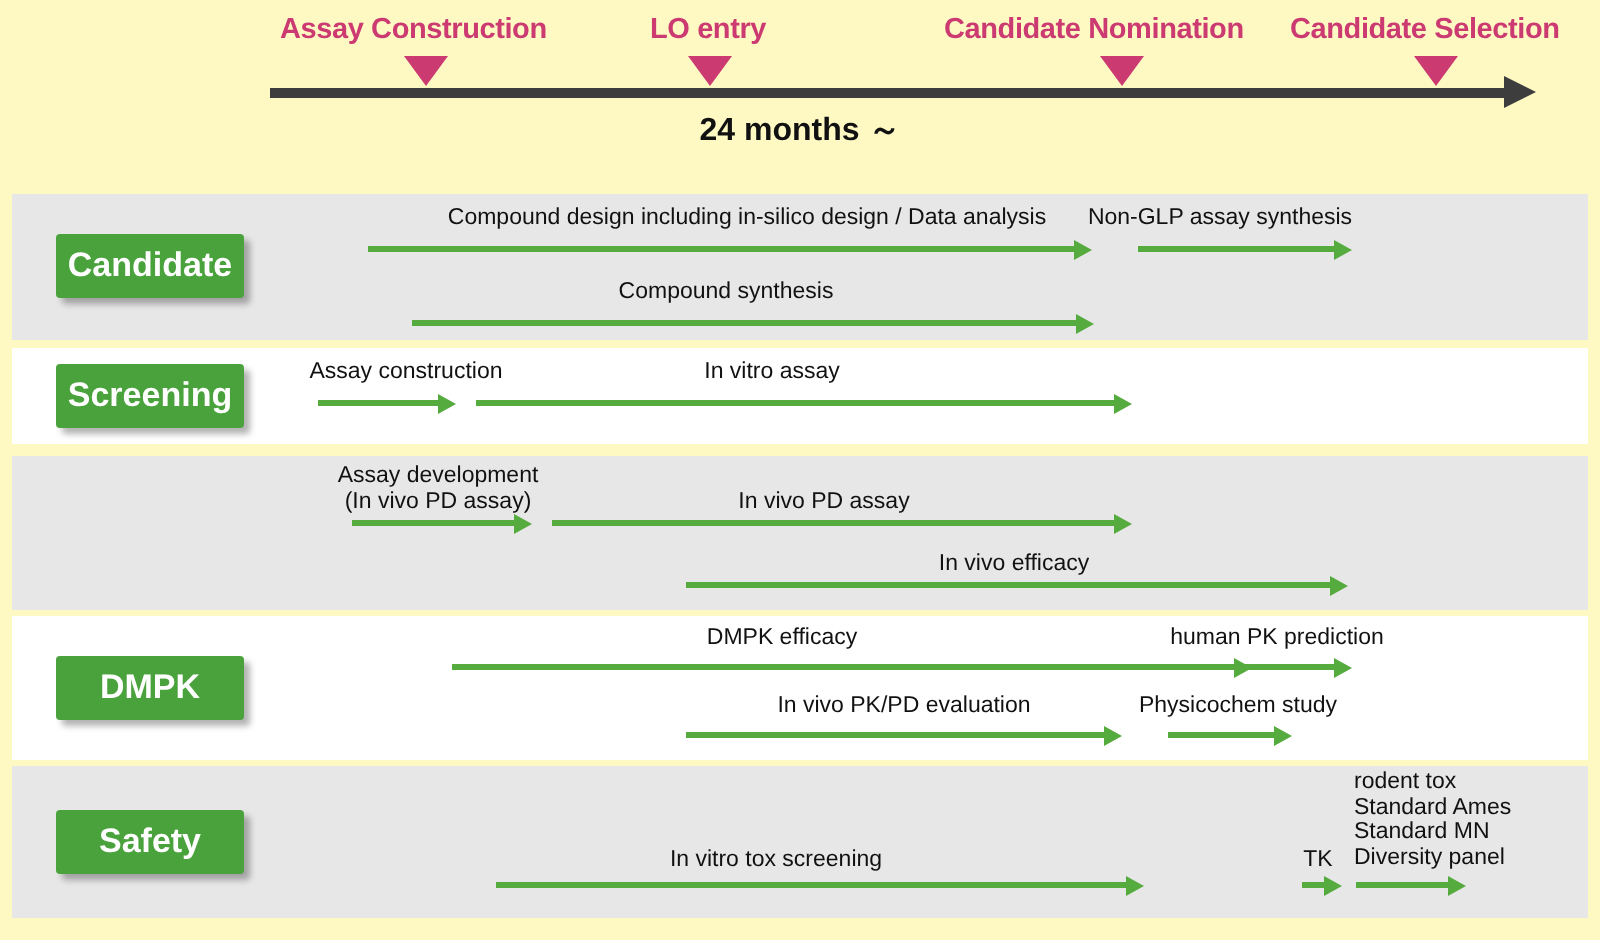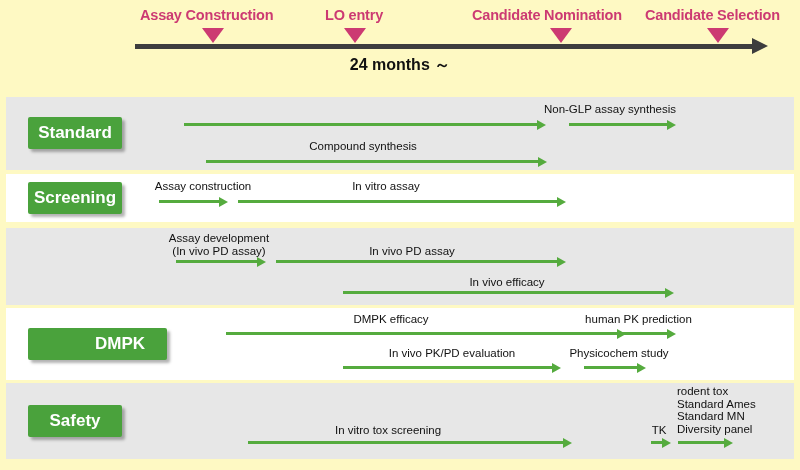--- a/index.html
+++ b/index.html
@@ -122,21 +122,22 @@
       <div class="milestone-label" style="left: 472px; top: 8px;">Candidate Nomination</div>
       <div class="milestone-marker" style="left: 550px; top: 28px;"></div>
       <div class="milestone-label" style="left: 645px; top: 8px;">Candidate Selection</div>
       <div class="milestone-marker" style="left: 707px; top: 28px;"></div>
       <div id="axis-line"></div>
       <div id="axis-arrowhead"></div>
       <div id="duration-label">24 months ～</div>
     </div>
   <div id="rows-container">
       <div class="row shaded" style="top: 97px; height: 73px;">
-        <div class="cat-badge" style="top: 20px;">Standard</div>
+        <div class="cat-badge" style="top: 20px;">Candidate</div>
+        <div class="task-label center" style="left: 195px; top: 6px; width: 345px; white-space: pre;">Compound design including in-silico design / Data analysis</div>
         <div class="arrow" style="left: 178px; top: 26px; width: 354px;"></div>
         <div class="arrow-head" style="left: 531px; top: 22.5px;"></div>
         <div class="task-label center" style="left: 536px; top: 6px; width: 136px; white-space: pre;">Non-GLP assay synthesis</div>
         <div class="arrow" style="left: 563px; top: 26px; width: 99px;"></div>
         <div class="arrow-head" style="left: 661px; top: 22.5px;"></div>
         <div class="task-label center" style="left: 292px; top: 43px; width: 130px; white-space: pre;">Compound synthesis</div>
         <div class="arrow" style="left: 200px; top: 63px; width: 333px;"></div>
         <div class="arrow-head" style="left: 532px; top: 59.5px;"></div>
       </div>
       <div class="row plain" style="top: 174px; height: 48px;">
@@ -154,21 +155,21 @@
         <div class="arrow" style="left: 170px; top: 32px; width: 82px;"></div>
         <div class="arrow-head" style="left: 251px; top: 28.5px;"></div>
         <div class="task-label center" style="left: 357px; top: 17px; width: 98px; white-space: pre;">In vivo PD assay</div>
         <div class="arrow" style="left: 270px; top: 32px; width: 282px;"></div>
         <div class="arrow-head" style="left: 551px; top: 28.5px;"></div>
         <div class="task-label center" style="left: 455px; top: 48px; width: 92px; white-space: pre;">In vivo efficacy</div>
         <div class="arrow" style="left: 337px; top: 63px; width: 323px;"></div>
         <div class="arrow-head" style="left: 659px; top: 59.5px;"></div>
       </div>
       <div class="row plain" style="top: 308px; height: 72px;">
-        <div class="cat-badge" style="top: 20px; padding-left: 45px;">DMPK</div>
+        <div class="cat-badge" style="top: 20px;">DMPK</div>
         <div class="task-label center" style="left: 336px; top: 5px; width: 98px; white-space: pre;">DMPK efficacy</div>
         <div class="arrow" style="left: 220px; top: 24px; width: 392px;"></div>
         <div class="arrow-head" style="left: 611px; top: 20.5px;"></div>
         <div class="task-label center" style="left: 573px; top: 5px; width: 119px; white-space: pre;">human PK prediction</div>
         <div class="arrow" style="left: 598px; top: 24px; width: 64px;"></div>
         <div class="arrow-head" style="left: 661px; top: 20.5px;"></div>
         <div class="task-label center" style="left: 371px; top: 39px; width: 150px; white-space: pre;">In vivo PK/PD evaluation</div>
         <div class="arrow" style="left: 337px; top: 58px; width: 210px;"></div>
         <div class="arrow-head" style="left: 546px; top: 54.5px;"></div>
         <div class="task-label center" style="left: 557px; top: 39px; width: 112px; white-space: pre;">Physicochem study</div>

